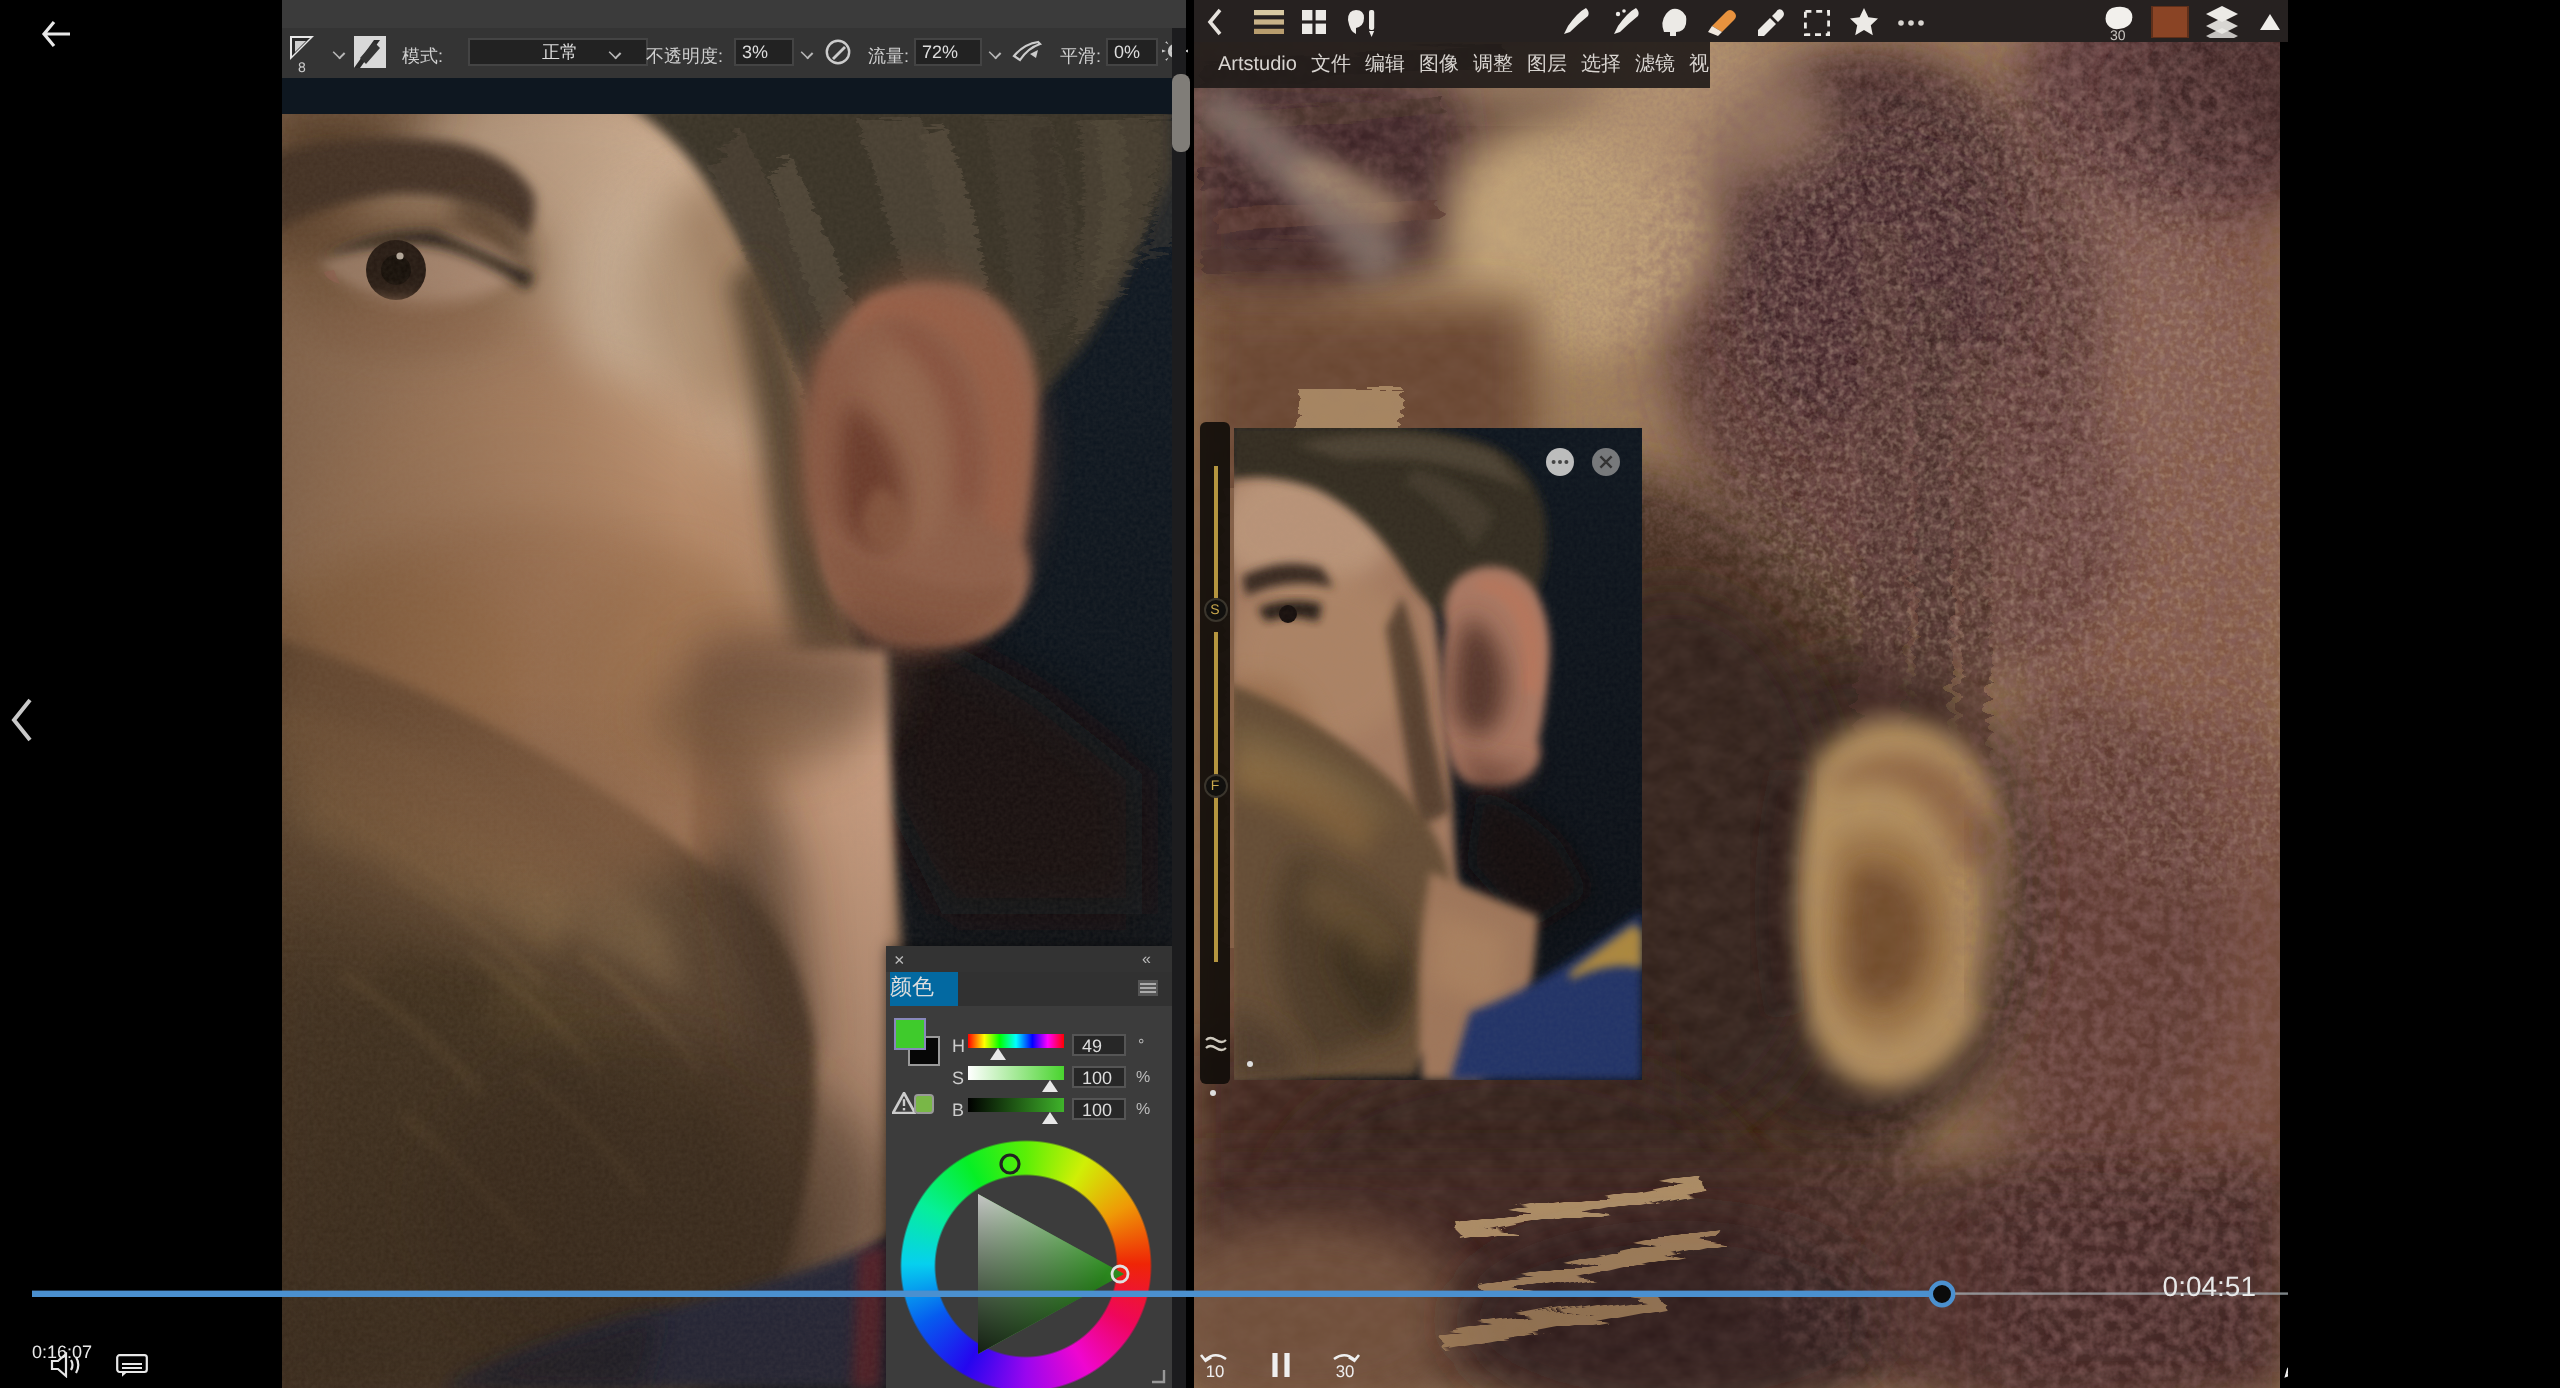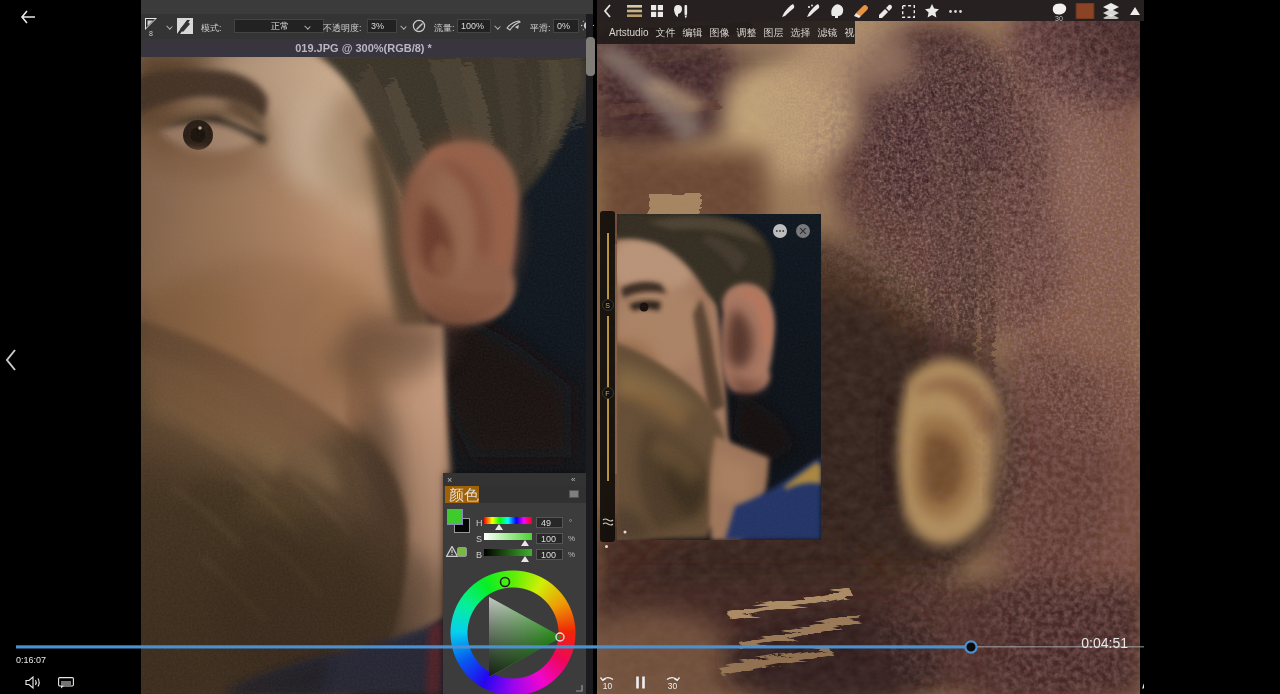--- a/index.html
+++ b/index.html
@@ -23,21 +23,21 @@
   #cpanel{left:302px;top:473px;width:143px;height:221px;background:#3c3c3c;
     box-shadow:0 0 6px rgba(0,0,0,.5);}
   
   #art{left:597px;top:0;width:548px;height:694px;}
   #paint{left:0;top:0;width:543px;height:694px;}
   .as-bar{left:0;top:0;width:548px;height:21px;background:#262120;}
   .as-menu{left:0;top:21px;width:258px;height:23px;background:rgba(34,28,26,.92);
     color:#d8d4d0;font-size:10px;line-height:23px;white-space:nowrap;overflow:hidden;}
   .as-menu span{margin-right:7px;}
   #seek{left:16px;top:645px;width:1246px;height:4px;}
-  .t-l{left:16px;top:655px;color:#e8e8e8;font-size:9px;}
+  .t-l{left:16px;top:671px;color:#e8e8e8;font-size:9px;}
   .t-r{right:16px;top:635px;color:#e8e8e8;font-size:14px;margin-left:16px;}
 </style>
 </head>
 <body>
 <div class="stage">
   <div id="ps" class="abs">
     <div class="ps-top abs"></div>
     <div class="ps-bar abs">
 
       <svg class="abs" style="left:2px;top:2px" width="22" height="22" viewBox="0 0 22 22">
@@ -56,36 +56,35 @@
       <span class="ps-inp" style="left:93px;width:90px;padding-left:36px;">正常</span>
       <span class="vchev" style="left:164px;"></span>
       <span class="lbl" style="left:182px;">不透明度:</span>
       <span class="ps-inp" style="left:226px;width:30px;">3%</span>
       <span class="vchev" style="left:260px;"></span>
       <svg class="abs" style="left:271px;top:5px" width="14" height="14" viewBox="0 0 14 14">
         <circle cx="7" cy="7" r="5.6" fill="none" stroke="#ccc" stroke-width="1.2"></circle>
         <path d="M4 10 L10 4 L11 5 L5 11 Z" fill="#ccc"></path>
       </svg>
       <span class="lbl" style="left:293px;">流量:</span>
-      <span class="ps-inp" style="left:316px;width:34px;">100%</span>
+      <span class="ps-inp" style="left:316px;width:34px;">72%</span>
       <span class="vchev" style="left:354px;"></span>
       <svg class="abs" style="left:365px;top:5px" width="16" height="14" viewBox="0 0 16 14">
         <path d="M1 9 Q6 3 13 2 L14 3 Q8 5 4 11 Z" fill="none" stroke="#ccc" stroke-width="1.1"></path>
         <path d="M9 8 L13 6 L12 10 Z" fill="#ccc"></path>
       </svg>
       <span class="lbl" style="left:389px;">平滑:</span>
       <span class="ps-inp" style="left:412px;width:26px;">0%</span>
 
       <svg class="abs" style="left:440px;top:5px" width="13" height="13" viewBox="0 0 13 13">
           <path d="M6.5 2 L7.3 0 L5.7 0 Z M6.5 11 L7.3 13 L5.7 13 Z M2 6.5 L0 7.3 L0 5.7 Z M11 6.5 L13 7.3 L13 5.7 Z M3.3 3.3 L1.6 2.3 L2.3 1.6 Z M9.7 9.7 L11.4 10.7 L10.7 11.4 Z M9.7 3.3 L10.7 1.6 L11.4 2.3 Z M3.3 9.7 L2.3 11.4 L1.6 10.7 Z" fill="#c9c9c9"></path>
           <circle cx="6.5" cy="6.5" r="3.6" fill="#c9c9c9"></circle>
           <circle cx="6.5" cy="6.5" r="1.6" fill="#343434"></circle>
         </svg>
     </div>
-    <div class="ps-title abs">019.JPG @ 300%(RGB/8) *</div>
     <svg id="photo" class="abs" viewBox="0 0 445 637" preserveAspectRatio="none">
       <defs>
         <filter id="b3" x="-30%" y="-30%" width="160%" height="160%">
             <feGaussianBlur stdDeviation="3"></feGaussianBlur>
           </filter>
         <filter id="b6" x="-40%" y="-40%" width="180%" height="180%">
             <feGaussianBlur stdDeviation="6"></feGaussianBlur>
           </filter>
         <filter id="b12" x="-50%" y="-50%" width="200%" height="200%">
             <feGaussianBlur stdDeviation="12"></feGaussianBlur>
@@ -227,21 +226,21 @@
       <rect x="0" y="0" width="445" height="637" fill="url(#dkl)"></rect>
       <rect x="0" y="0" width="445" height="637" fill="url(#dkb)"></rect>
 
       <rect x="0" y="0" width="445" height="637" filter="url(#grain)" opacity=".22"></rect>
     </svg>
     <div id="cpanel" class="abs">
       <div class="abs" style="left:0;top:0;width:143px;height:13px;background:#333;">
         <span class="abs" style="left:4px;top:2px;color:#bbb;font-size:9px;">×</span>
         <span class="abs" style="left:128px;top:2px;color:#bbb;font-size:8px;">«</span>
       </div>
-      <div class="abs" style="left:2px;top:13px;width:34px;height:17px;background:#a16207;color:#ddd;font-size:15px;text-align:right;line-height:17px;">颜色</div>
+      <div class="abs" style="left:2px;top:13px;width:34px;height:17px;background:#0369a1;color:#ddd;font-size:11px;text-align:left;line-height:17px;">颜色</div>
       <div class="abs" style="left:36px;top:13px;width:107px;height:17px;background:#313131;"></div>
       <svg class="abs" style="left:126px;top:17px" width="10" height="8" viewBox="0 0 10 8">
           <rect x="0" y="0" width="10" height="8" fill="#555"></rect>
           <path d="M1 2 L9 2 M1 4 L9 4 M1 6 L9 6" stroke="#aaa" stroke-width="1"></path>
         </svg>
 
       <div class="abs" style="left:11px;top:45px;width:16px;height:15px;background:#060606;border:1px solid #999;"></div>
       <div class="abs" style="left:4px;top:36px;width:16px;height:16px;background:#3fcb2c;border:1px solid #88b;"></div>
 
       <span class="abs" style="left:33px;top:45px;color:#ccc;font-size:9px;">H</span>

